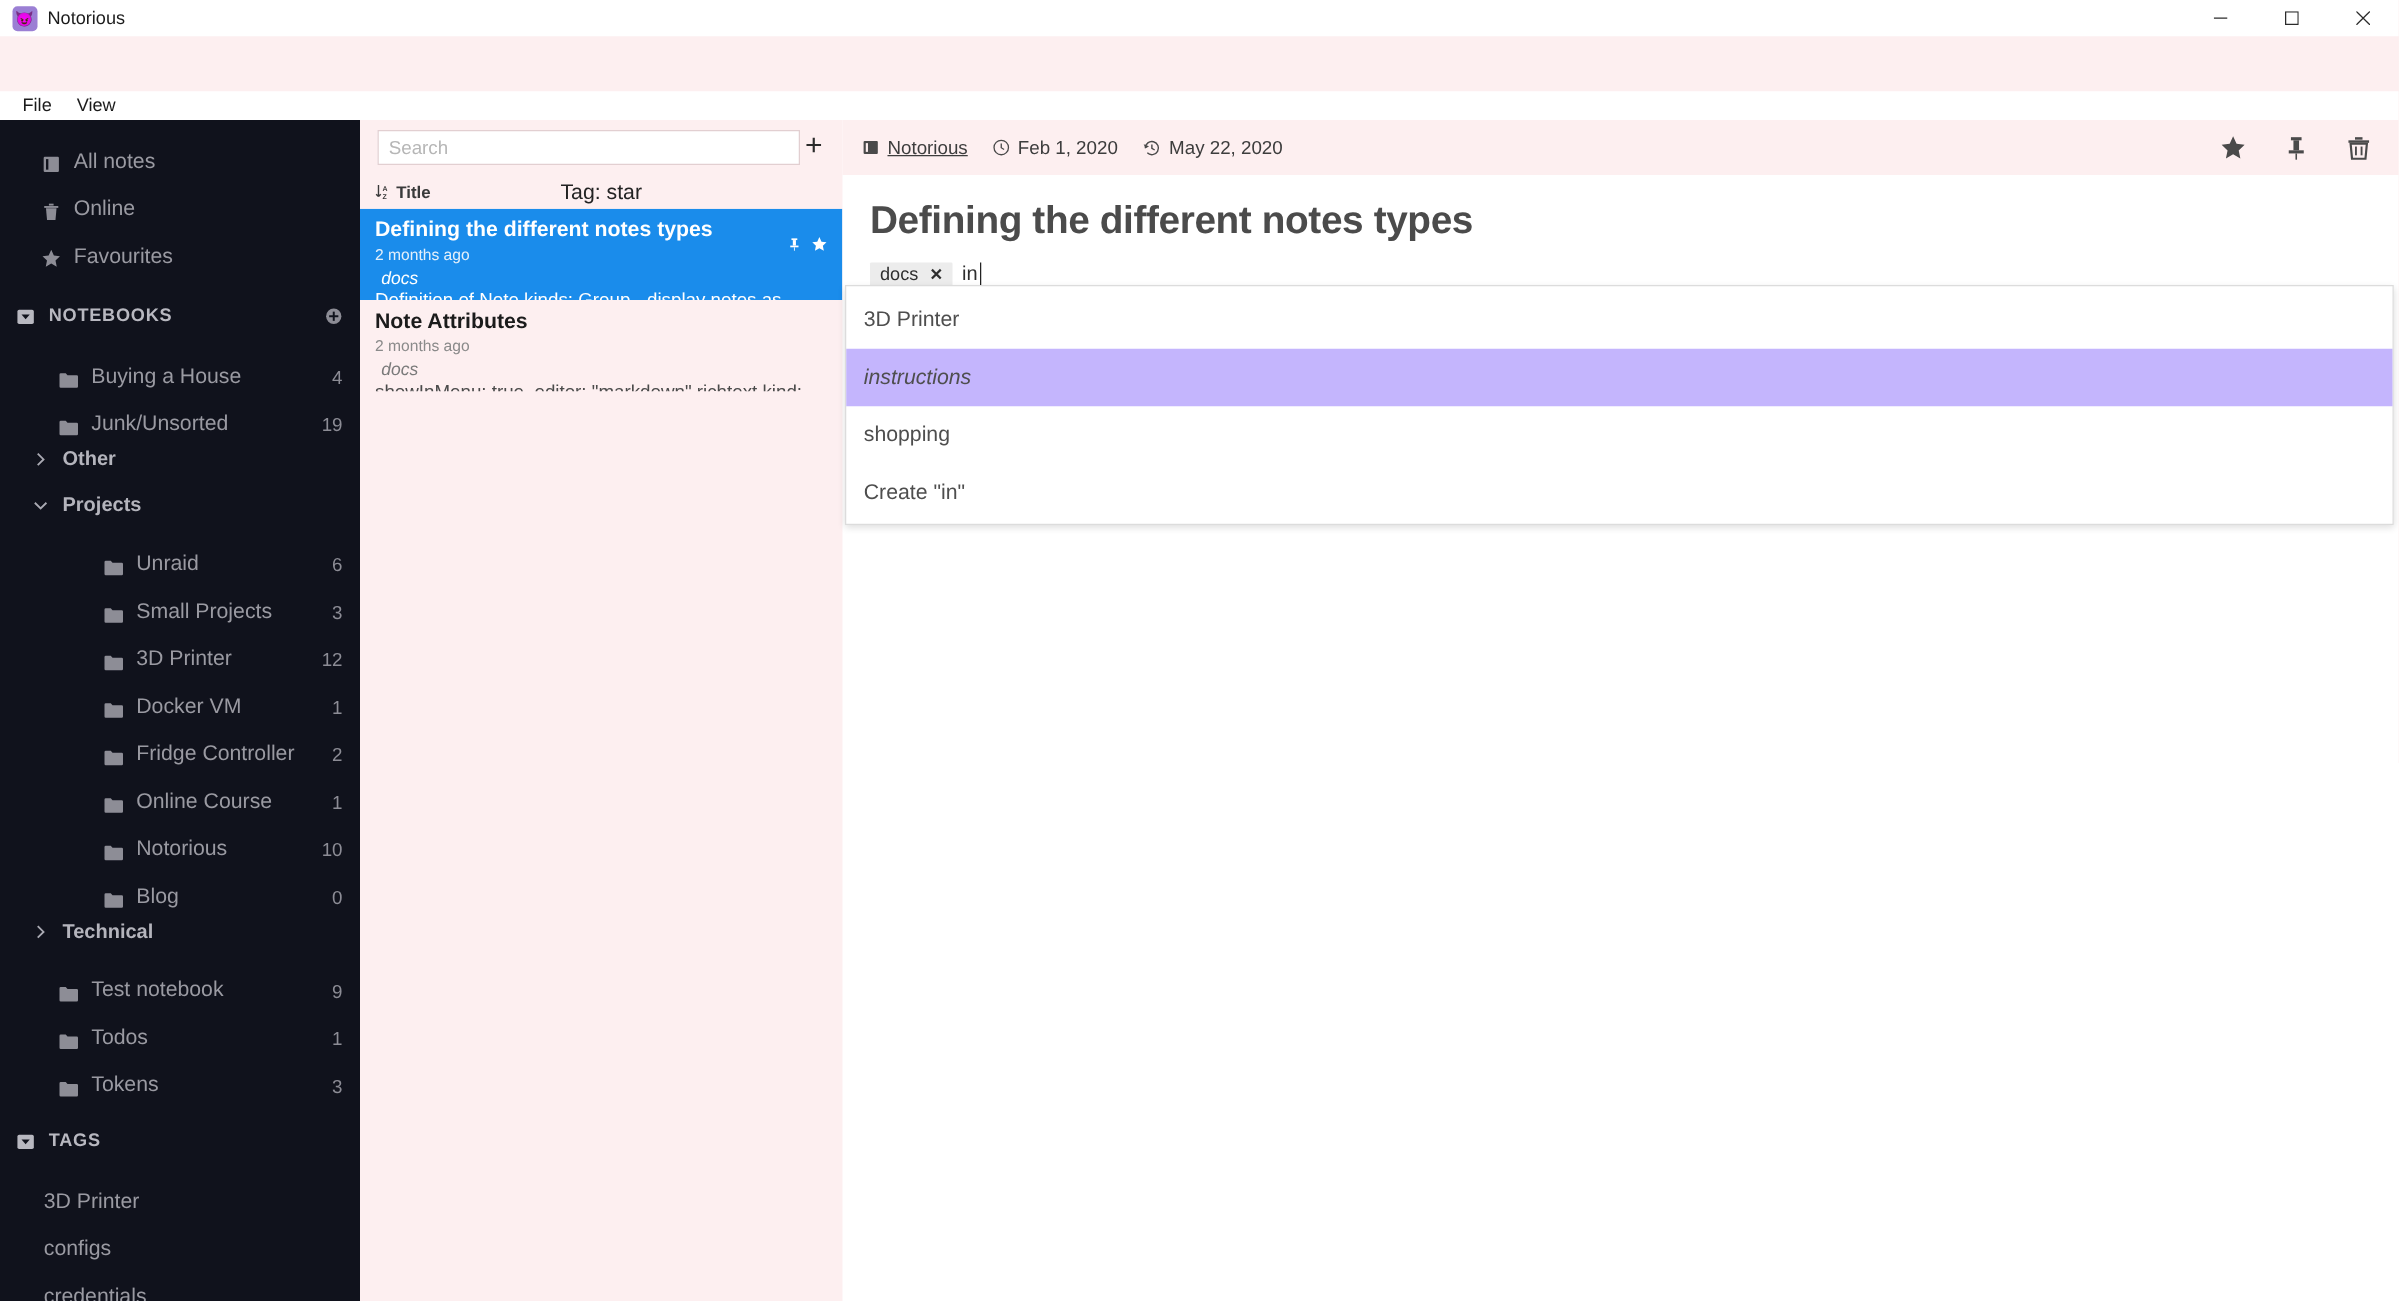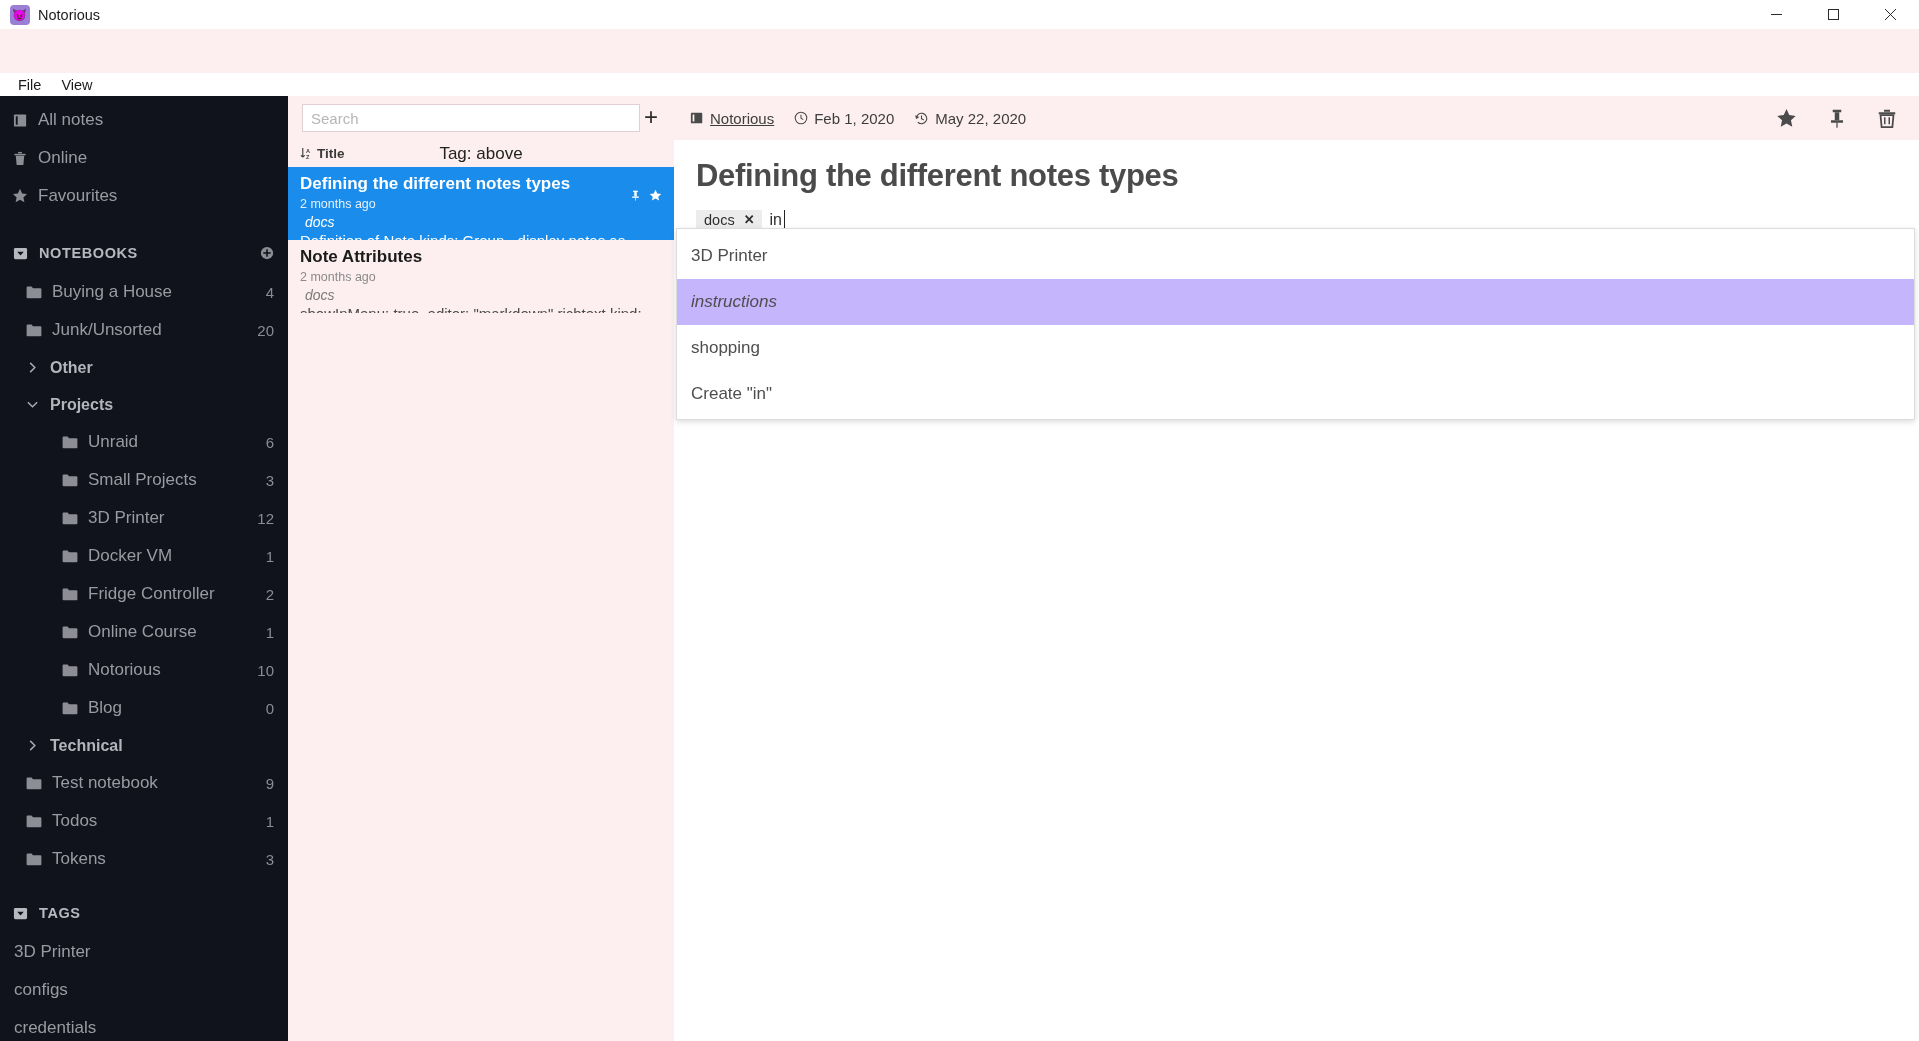--- a/index.html
+++ b/index.html
@@ -35,23 +35,24 @@
   
   .app { display: flex; height: 989px; width: 1919px; }
 
   
   .sidebar {
     width: 288px; background: #10121c; color: #9b9ba3;
     overflow: hidden; flex-shrink: 0; position: relative;
     padding-top: 5px;
   }
   .side-row {
-    display: flex; align-items: center; height: 38px;
+    display: flex; align-items: flex-end; height: 38px;
     padding-left: 10px; padding-right: 14px; font-size: 17px; color: #9a9aa2;
     white-space: nowrap;
+    margin-left: 21px;
   }
   .side-row .ico {
     width: 20px; display: inline-flex; justify-content: center; align-items: center;
     margin-right: 8px; color: #8d8d96; flex-shrink: 0;
   }
   .side-row .lbl { flex: 1; overflow: hidden; text-overflow: ellipsis; }
   .side-row .cnt { font-size: 15px; color: #8c8c95; margin-left: 8px; }
   .side-row.selected { background: #3b4159; color: #c8c8d0; }
 
   .side-section {
@@ -242,21 +243,21 @@
           <span class="lbl">Buying a House</span>
           <span class="cnt">4</span>
         </div>
         <div class="side-row side-nb">
           <span class="ico">
             <svg width="16" height="13" viewBox="0 0 16 13">
               <path d="M0.6 1.6 a1 1 0 0 1 1-1 h4 l1.4 1.6 h7.4 a1 1 0 0 1 1 1 v8 a1 1 0 0 1 -1 1 h-12.8 a1 1 0 0 1 -1 -1 z" fill="#8d8d96"></path>
             </svg>
           </span>
           <span class="lbl">Junk/Unsorted</span>
-          <span class="cnt">20</span>
+          <span class="cnt">19</span>
         </div>
         <div class="side-group">
           <span class="chev">
             <svg width="13" height="13" viewBox="0 0 14 14">
               <path d="M4.5 2 L9.5 7 L4.5 12" fill="none" stroke="#a9a9b2" stroke-width="1.6"></path>
             </svg>
           </span>
           <span>Other</span>
         </div>
         <div class="side-group">
@@ -414,21 +415,21 @@
       <span class="sort">
         <span>
           <svg width="13" height="13" viewBox="0 0 14 14">
               <path d="M3 1 v10 M3 11 l-2-2 M3 11 l2-2" stroke="#3a3a3a" stroke-width="1.2" fill="none"></path>
               <text x="6.5" y="6" font-size="6" fill="#3a3a3a" font-family="sans-serif">A</text>
               <text x="6.5" y="13" font-size="6" fill="#3a3a3a" font-family="sans-serif">Z</text>
             </svg>
         </span>
         <span>Title</span>
       </span>
-      <span class="tagname">Tag: above</span>
+      <span class="tagname">Tag: star</span>
     </div>
 
     <div class="nl-items" id="notelist-items">
         <div class="nl-item active">
           <div class="t">Defining the different notes types</div>
           <div class="d">2 months ago</div>
           <div class="tg">docs</div>
           <div class="pv">Definition of Note kinds: Group - display notes as cards in the editor area Index - give a table</div>
           <div class="marks">
             <span>

